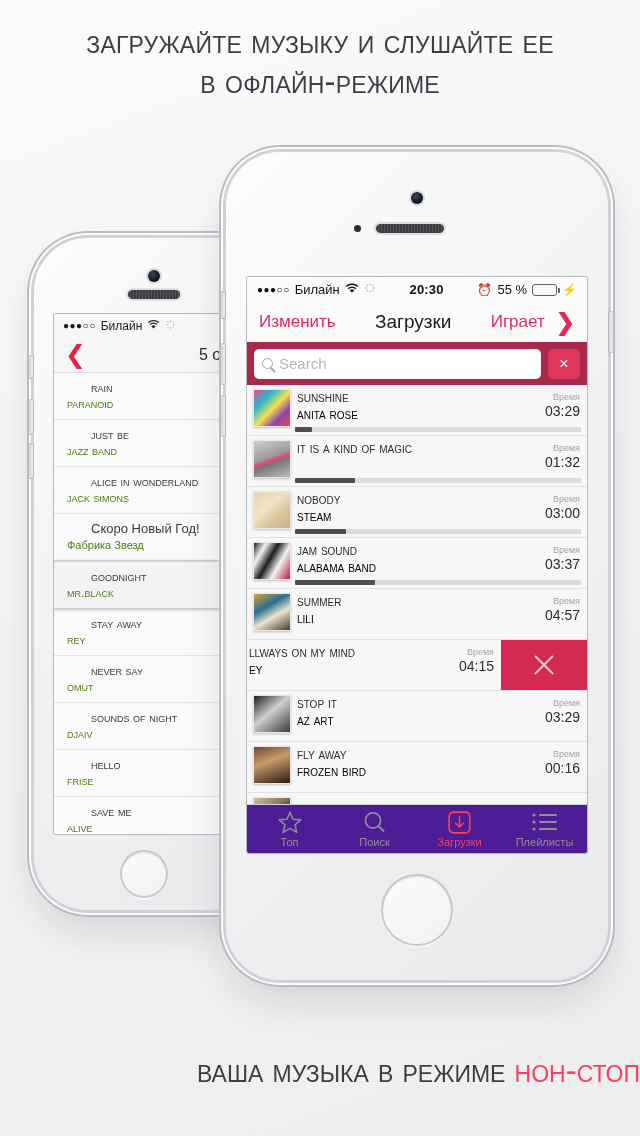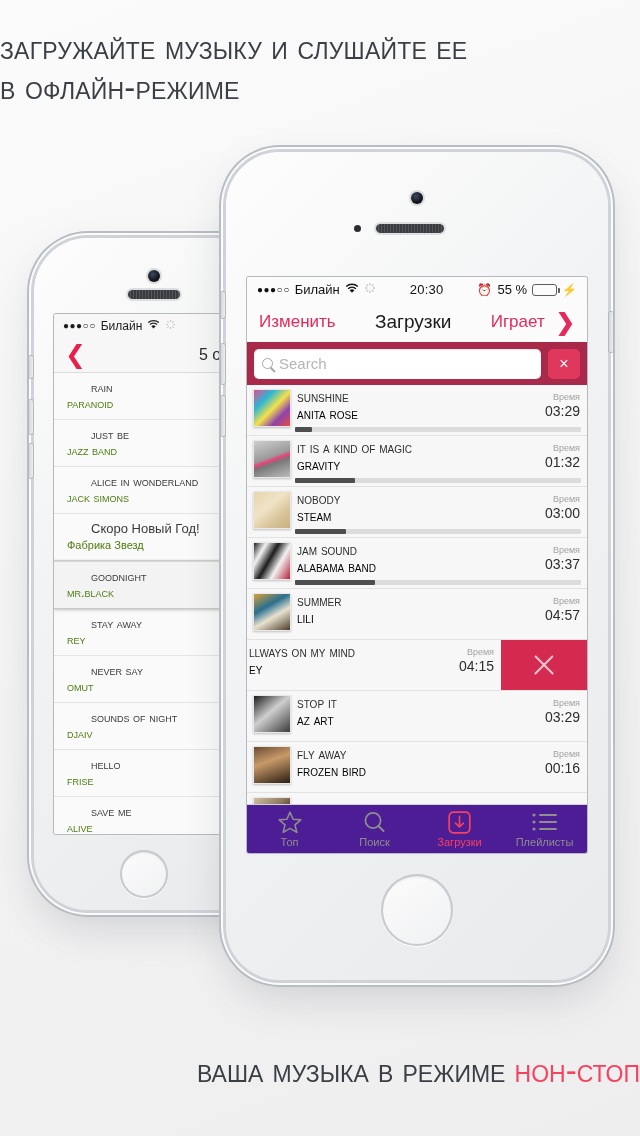--- a/index.html
+++ b/index.html
@@ -12,22 +12,22 @@
   #stage {
     position: relative;
     width: 640px; height: 1136px;
     background: linear-gradient(160deg, #fbfbfc 0%, #f4f4f5 45%, #eeeeef 100%);
     overflow: hidden;
   }
 
   
   .headline {
     position: absolute;
-    left: 0; top: 28px; width: 640px;
-    text-align: left;
+    left: 0; top: 22px; width: 640px;
+    text-align: center;
     color: #3b3f45;
     font-size: 33px;
     line-height: 40px;
     letter-spacing: 0.2px;
     font-variant: small-caps;
     text-transform: lowercase;
     white-space: pre-line;
   }
   .caption {
     position: absolute;
@@ -173,21 +173,21 @@
   }
 
   .fr-status {
     height: 25px; flex: 0 0 25px;
     background: #fbfbfb;
     display: flex; align-items: center;
     padding: 0 10px;
     font-size: 13px; color: #111;
   }
   .fr-status .left { display: flex; align-items: center; gap: 5px; }
-  .fr-status .mid { flex: 1; text-align: center; font-weight: 400; letter-spacing: .2px; }
+  .fr-status .mid { flex: 1; text-align: center; font-weight: 700; letter-spacing: .2px; }
   .fr-status .right { display: flex; align-items: center; gap: 5px; }
   .batt {
     width: 25px; height: 12px;
     border: 1px solid #5e5e5e; border-radius: 3px;
     position: relative; padding: 1px;
   }
   .batt::after {
     content: ""; position: absolute;
     right: -4px; top: 3.5px;
     width: 2px; height: 5px; background: #5e5e5e; border-radius: 0 1px 1px 0;
@@ -479,21 +479,20 @@
               <div class="tr-time">03:29</div>
             </div>
             <div class="prog">
               <i style="width: 6%;"></i>
             </div>
           </div>
           <div class="tr">
             <div class="art" style="background-image: linear-gradient(160deg, rgb(207, 207, 207) 0%, rgb(154, 154, 154) 45%, rgb(232, 67, 126) 52%, rgb(119, 119, 119) 60%, rgb(189, 189, 189) 100%);"></div>
             <div class="tr-mid">
               <div class="tr-title">It is a kind of magic</div>
-              <div class="tr-artist">Gravity</div>
             </div>
             <div class="tr-right">
               <div class="tr-lbl">Время</div>
               <div class="tr-time">01:32</div>
             </div>
             <div class="prog">
               <i style="width: 21%;"></i>
             </div>
           </div>
           <div class="tr">

